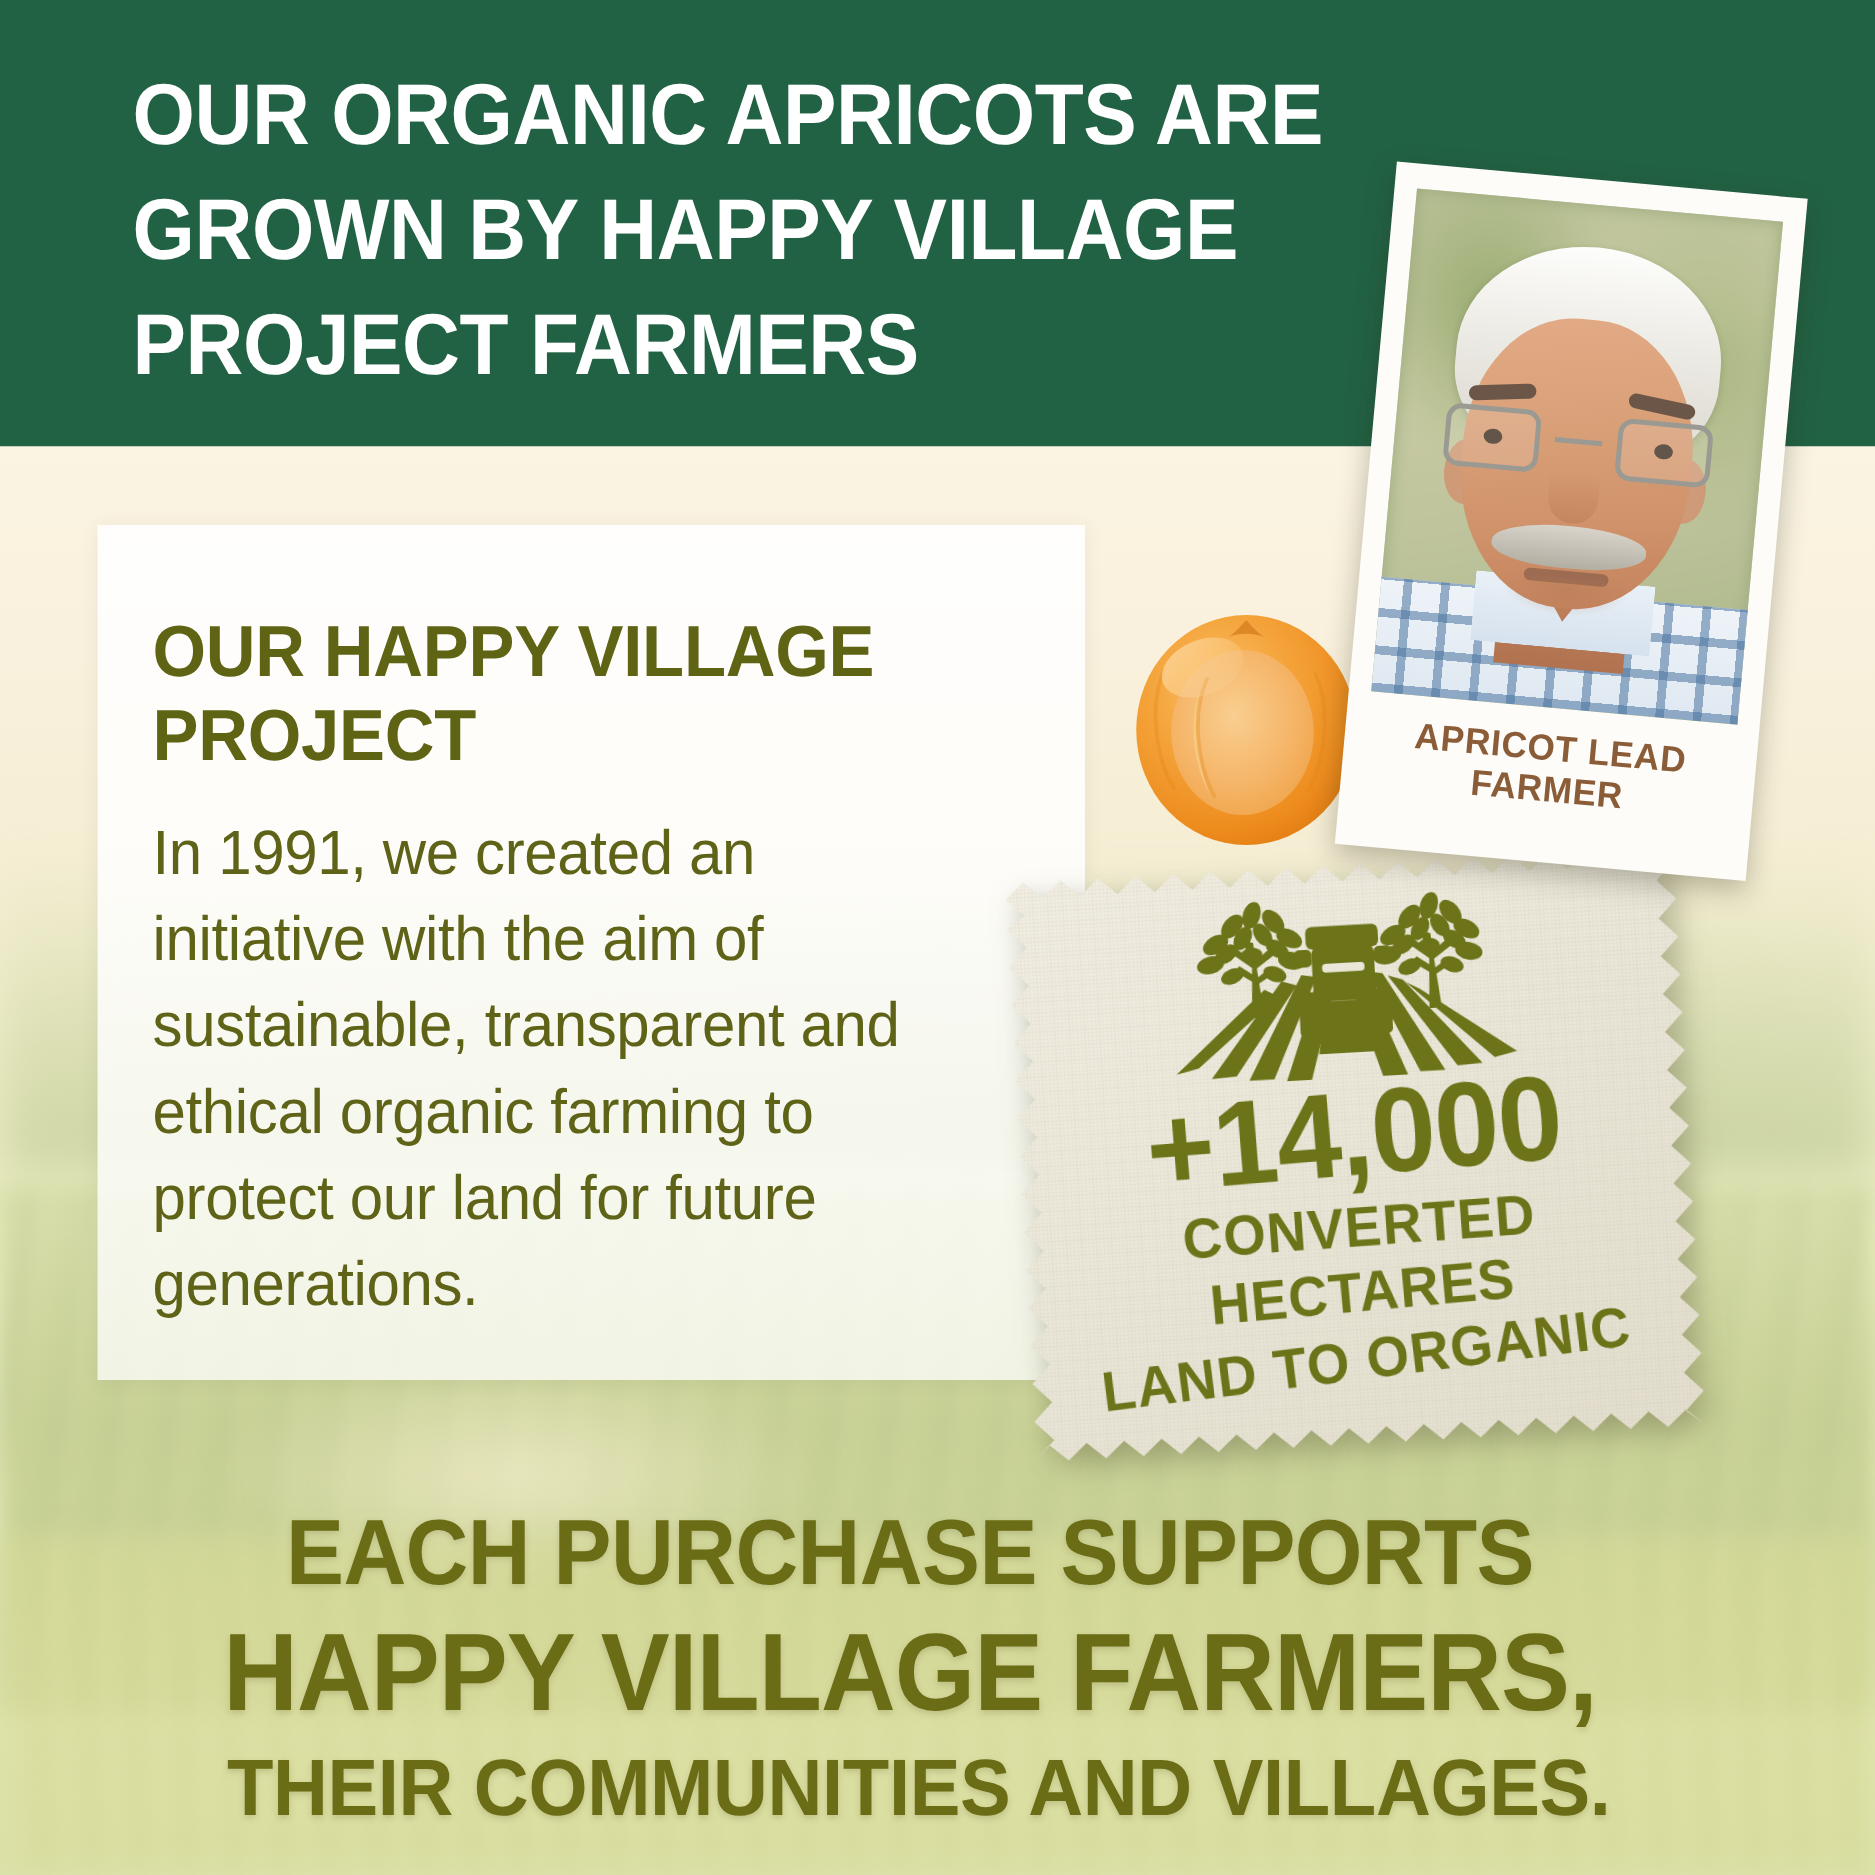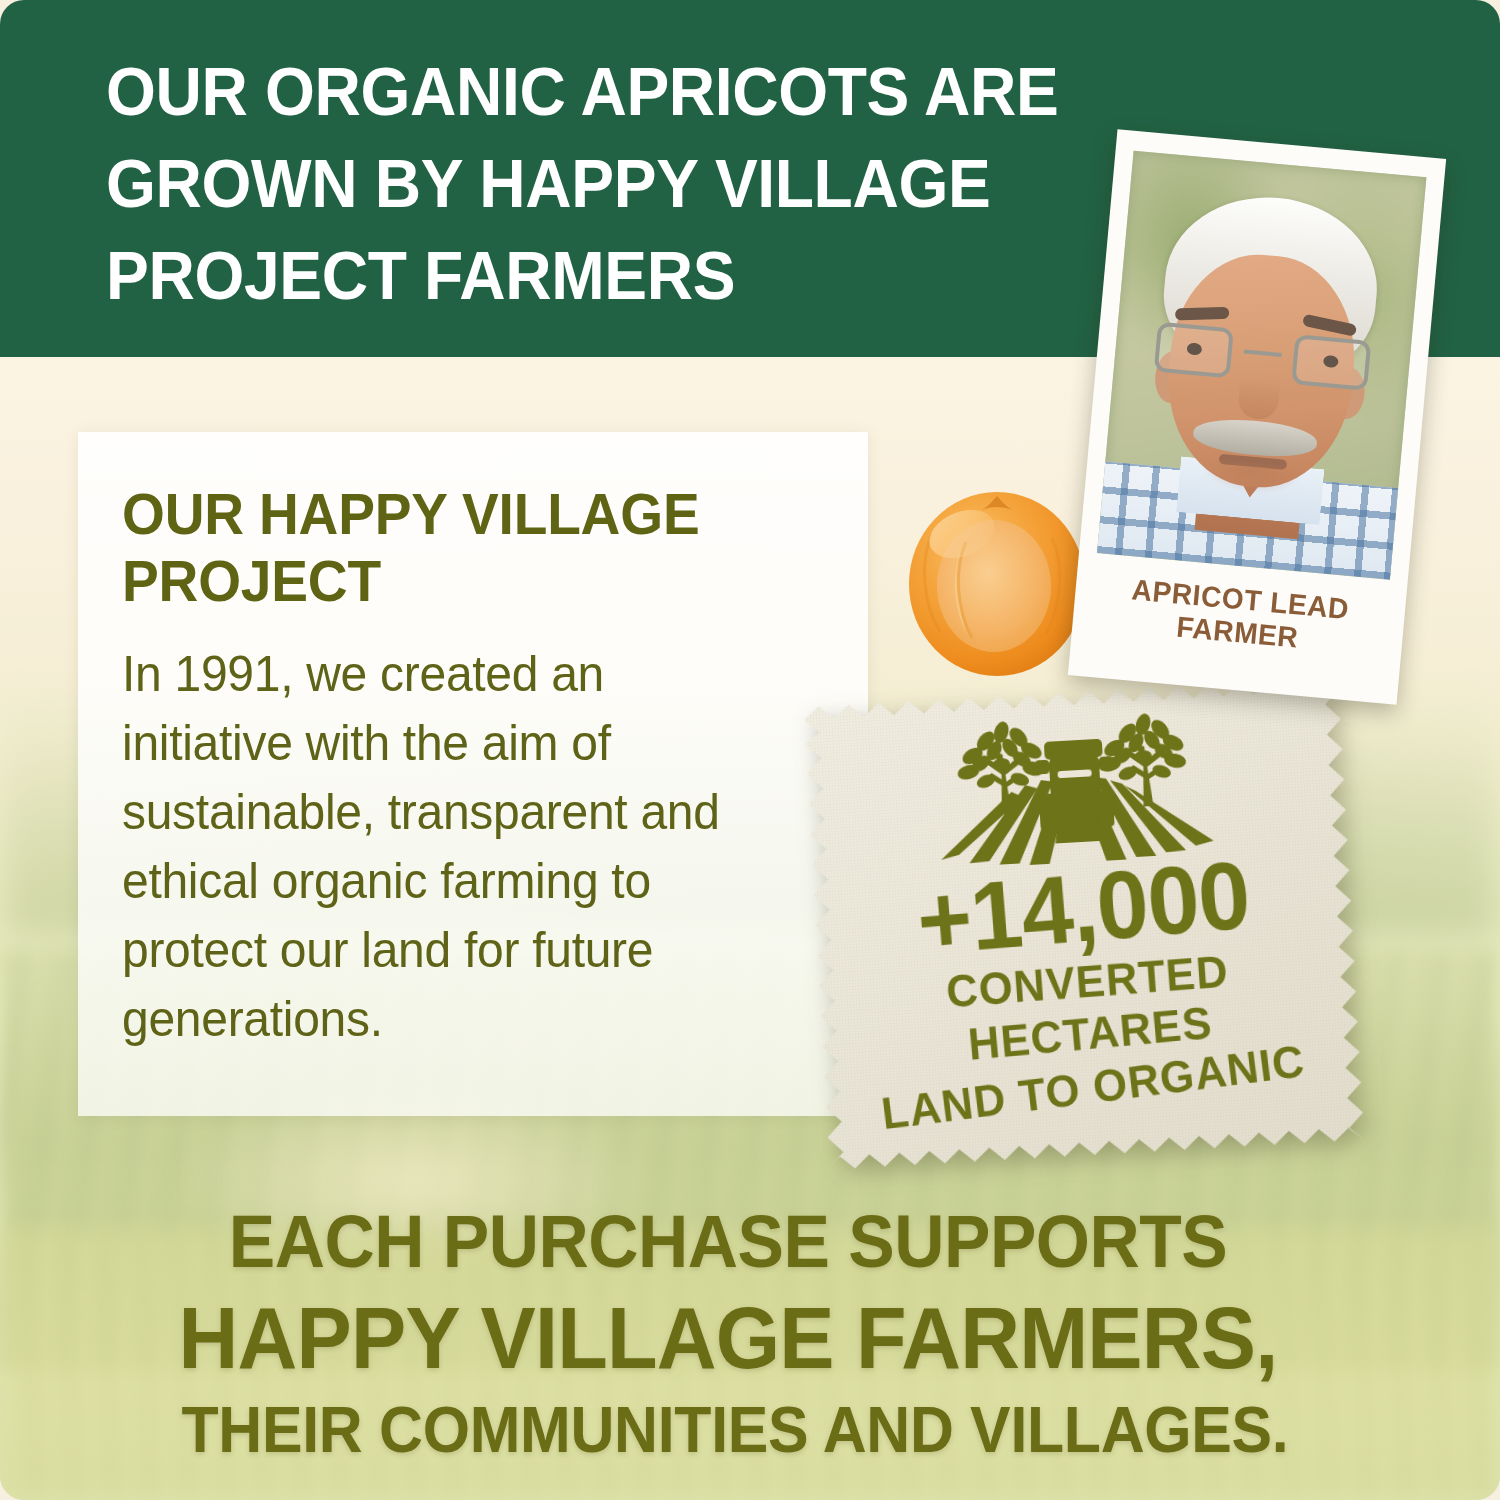--- a/index.html
+++ b/index.html
@@ -11,21 +11,20 @@
     overflow:hidden;
     position:relative;
   }
 
   
   #stage {
     position:relative;
     width:1500px; height:1500px;
     overflow:hidden;
     background:#fbf4e6;
-    border-radius:24px;
   }
 
   
   .bg-layer { position:absolute; left:0; top:0; width:1500px; height:1500px; }
 
   .bg-sky {
     background:
       linear-gradient(180deg,
         #fdf7ea 0%,
         #fbf3e2 18%,
@@ -101,26 +100,26 @@
     text-transform:uppercase;
     font-stretch:condensed;
     transform:scaleX(0.93);
     transform-origin:left top;
     z-index:6;
   }
   #header-title .hl { display:block; white-space:nowrap; }
 
   
   #project-card {
-    position:absolute; left:78px; top:432px;
+    position:absolute; left:78px; top:420px;
     width:790px; height:684px;
     background:linear-gradient(180deg, rgba(255,255,255,0.90) 0%, rgba(255,255,255,0.83) 55%, rgba(255,255,255,0.74) 100%);
     box-shadow:0 2px 14px rgba(90,90,50,0.10);
     z-index:20;
-    padding:48px 56px 0 44px;
+    padding:68px 56px 0 44px;
   }
   #project-heading {
     color:#5f6414;
     font-size:58px;
     line-height:67px;
     font-weight:bold;
     letter-spacing:-0.2px;
     text-transform:uppercase;
     transform:scaleX(0.95);
     transform-origin:left top;

